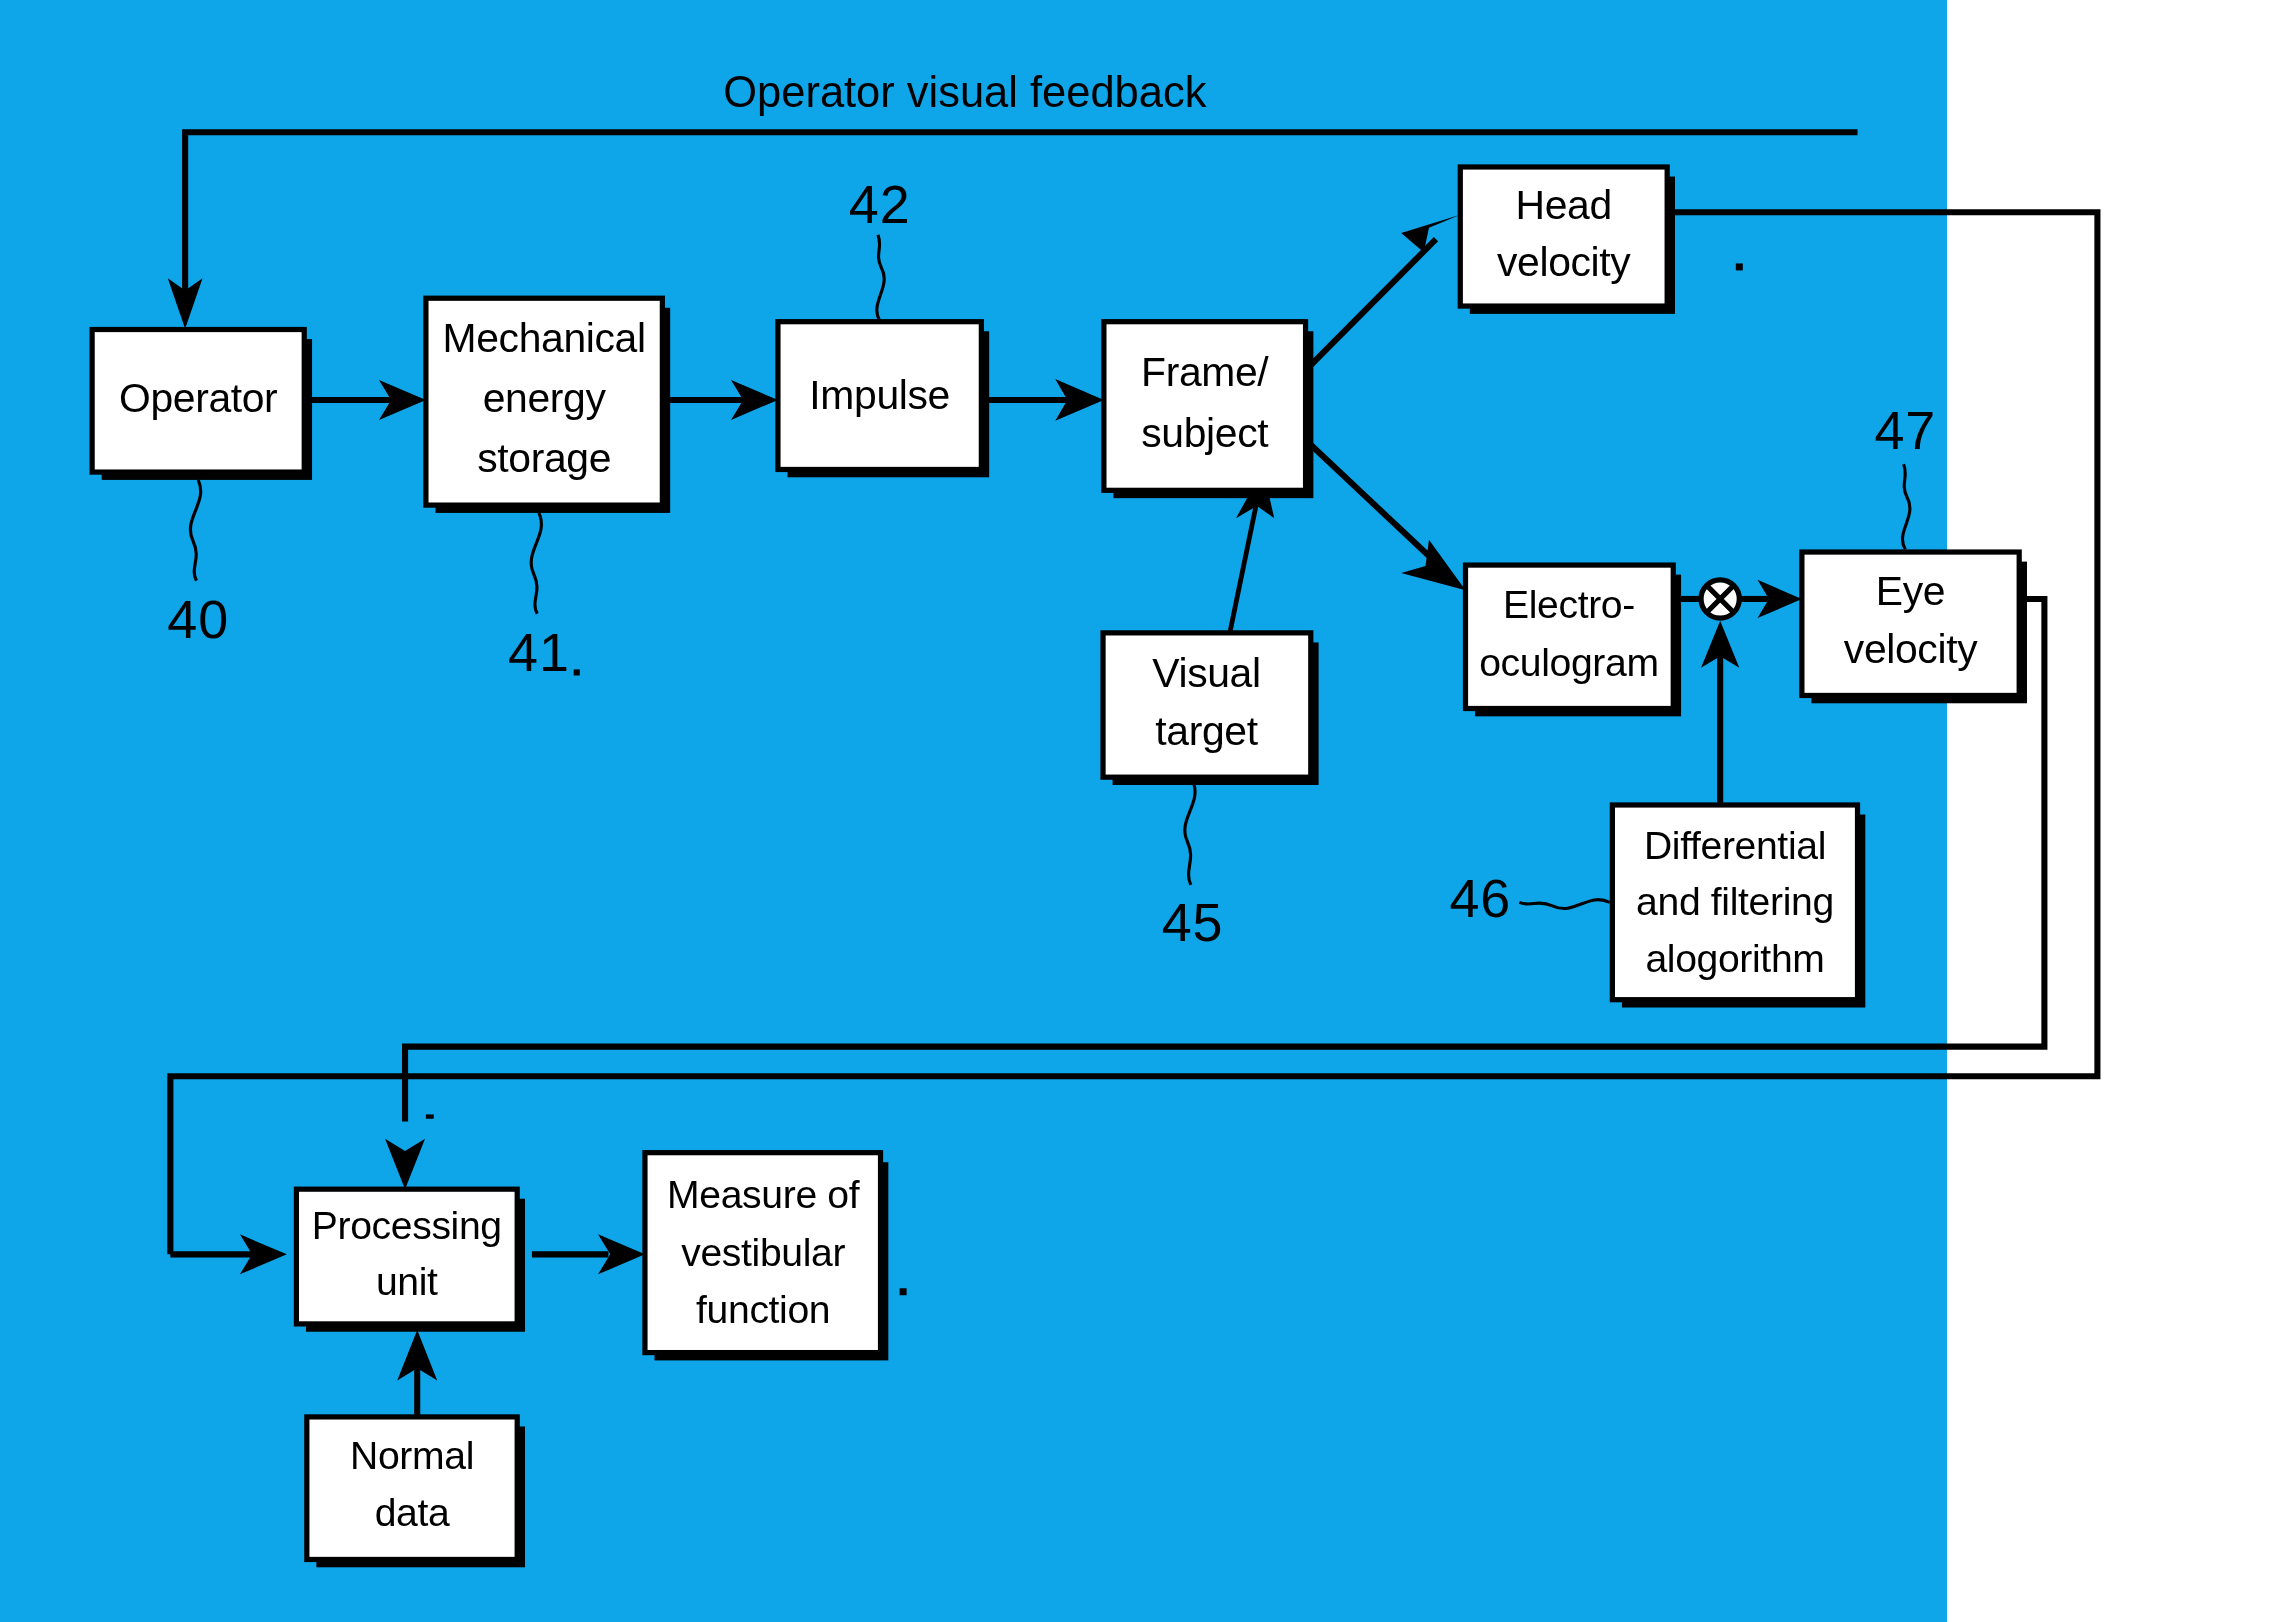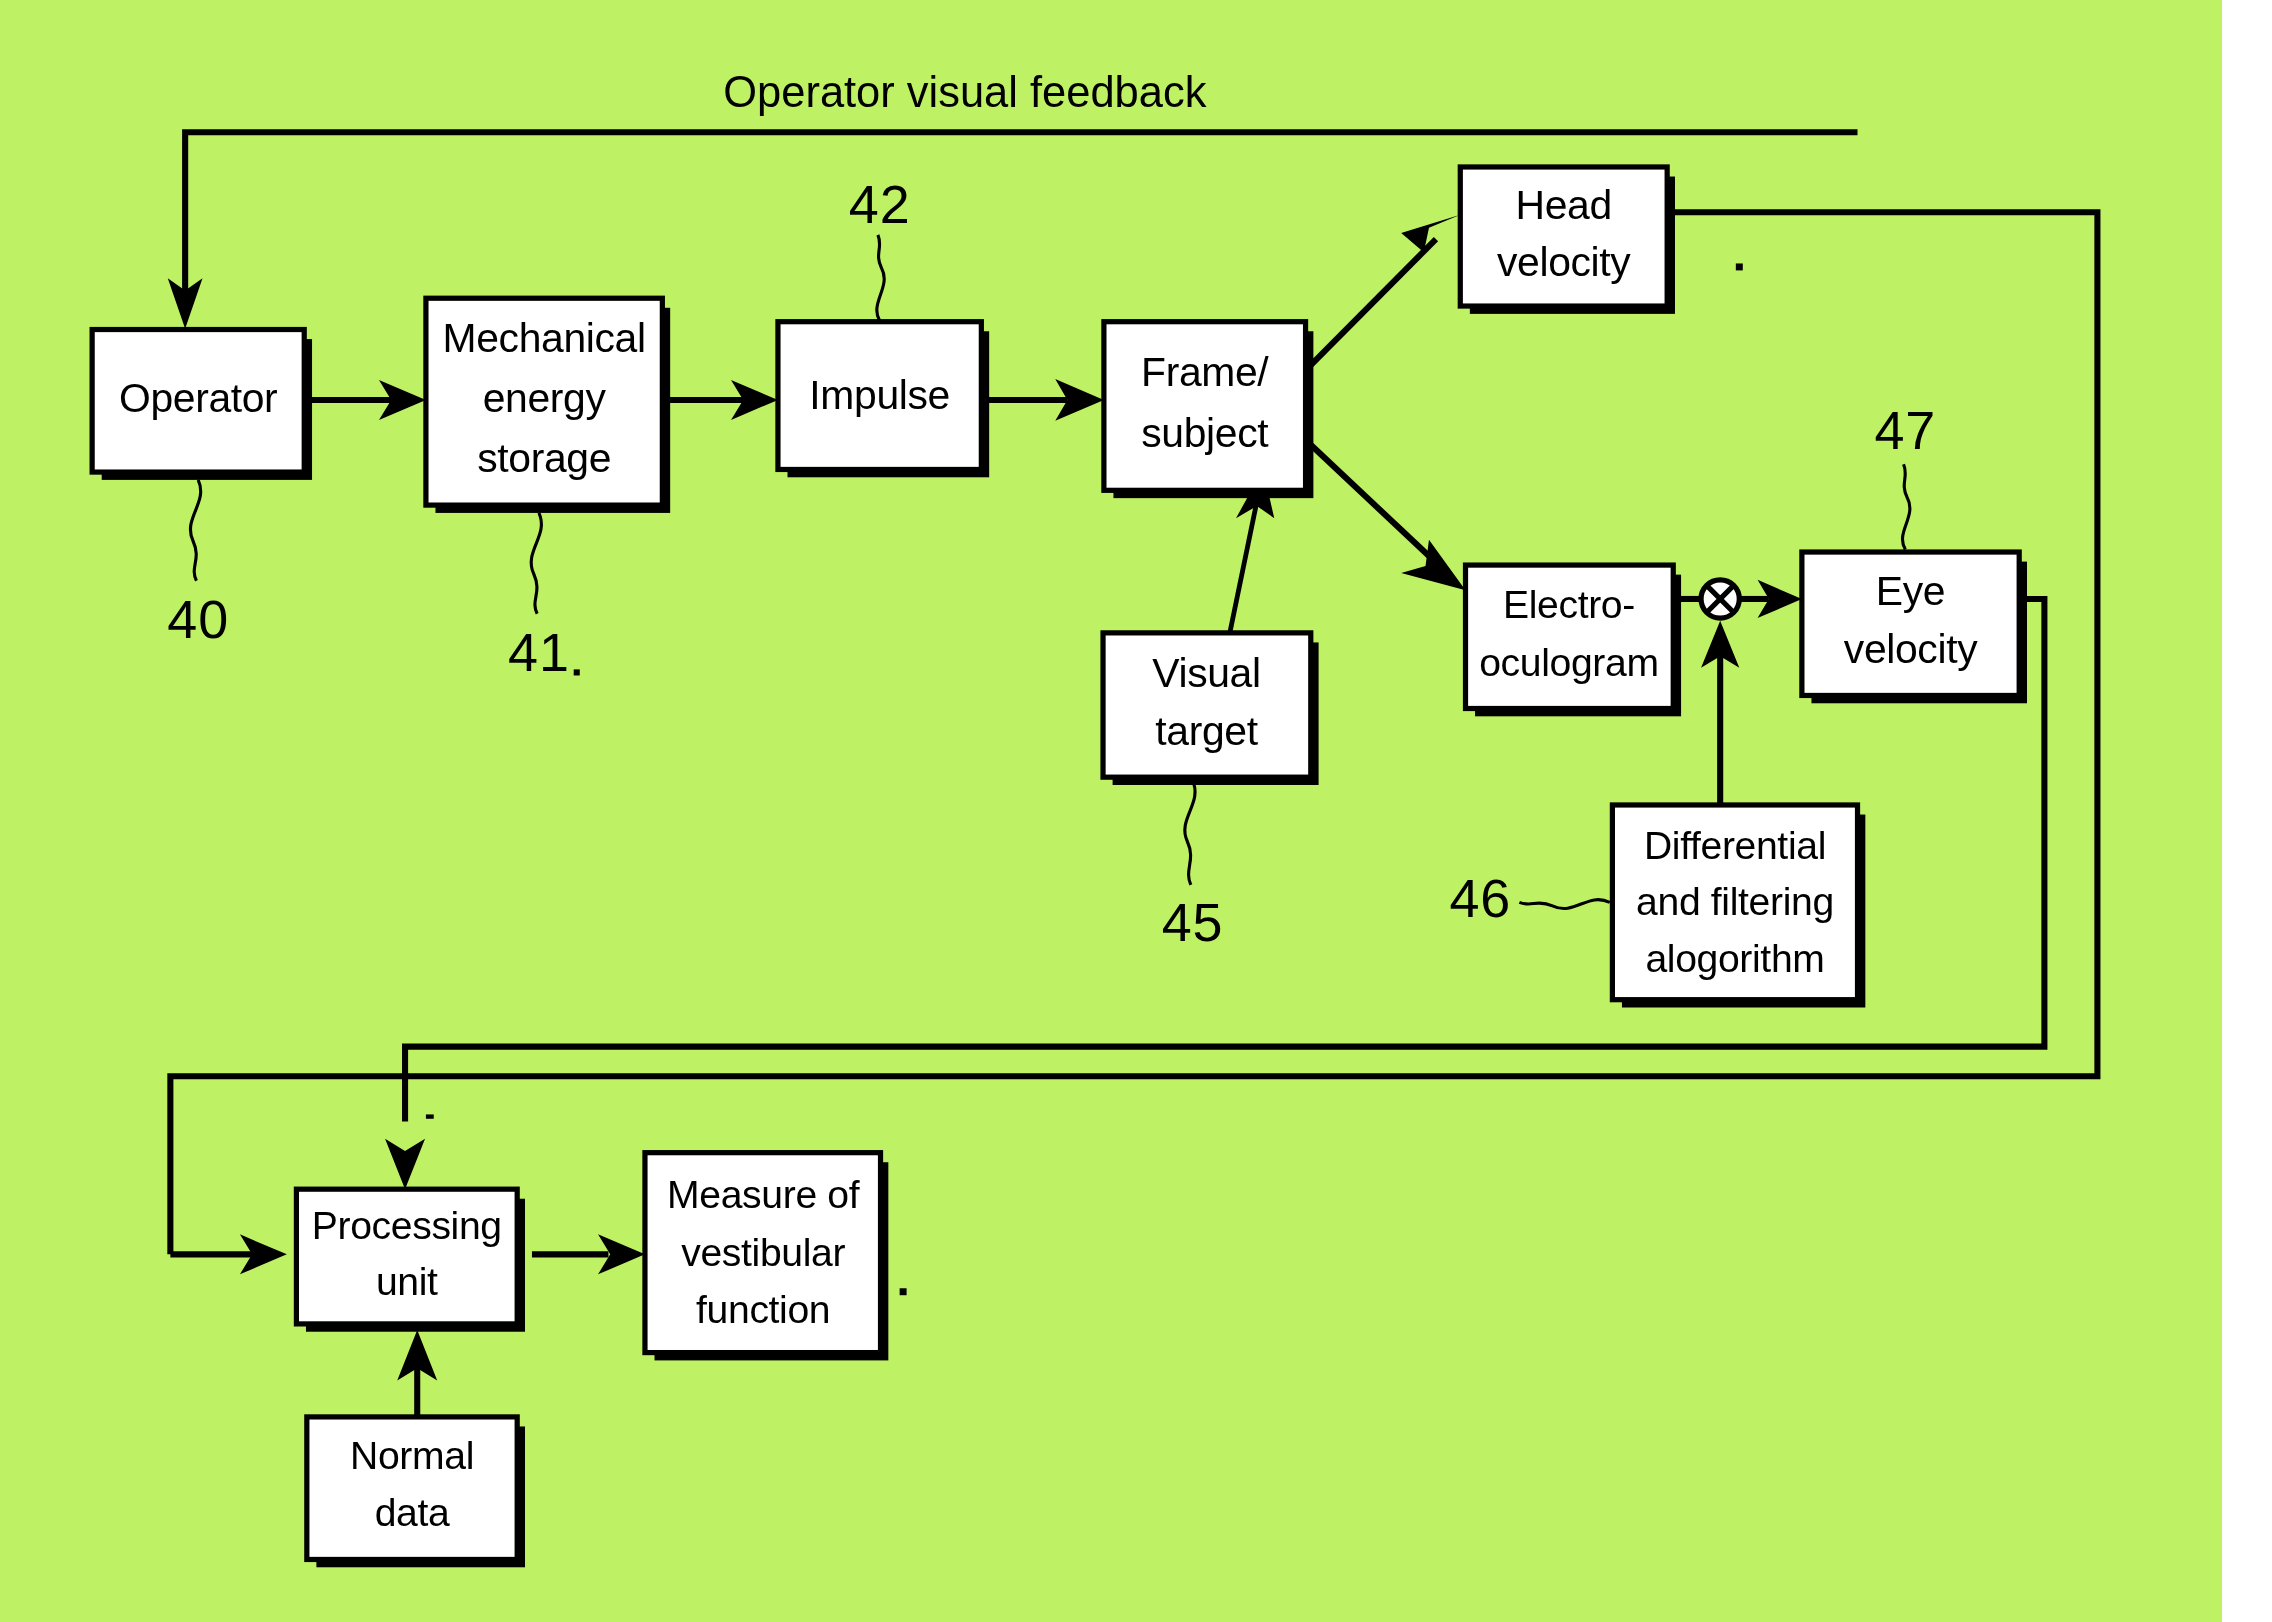--- a/index.html
+++ b/index.html
@@ -8,23 +8,23 @@
     background: #ffffff;
   }
   body {
     width: 2273px;
     height: 1623px;
     font-family: "Liberation Sans", sans-serif;
     overflow: hidden;
   }
   #diagram-root {
     position: relative;
-    width: 2222px;
+    width: 1947px;
     height: 1623px;
-    background: #bef264;
+    background: #0ea5e9;
   }
   svg#figure {
     display: block;
     width: 2273px;
     height: 1623px;
   }
   .box-rect {
     fill: #ffffff;
     stroke: #000000;
     stroke-width: 6;

